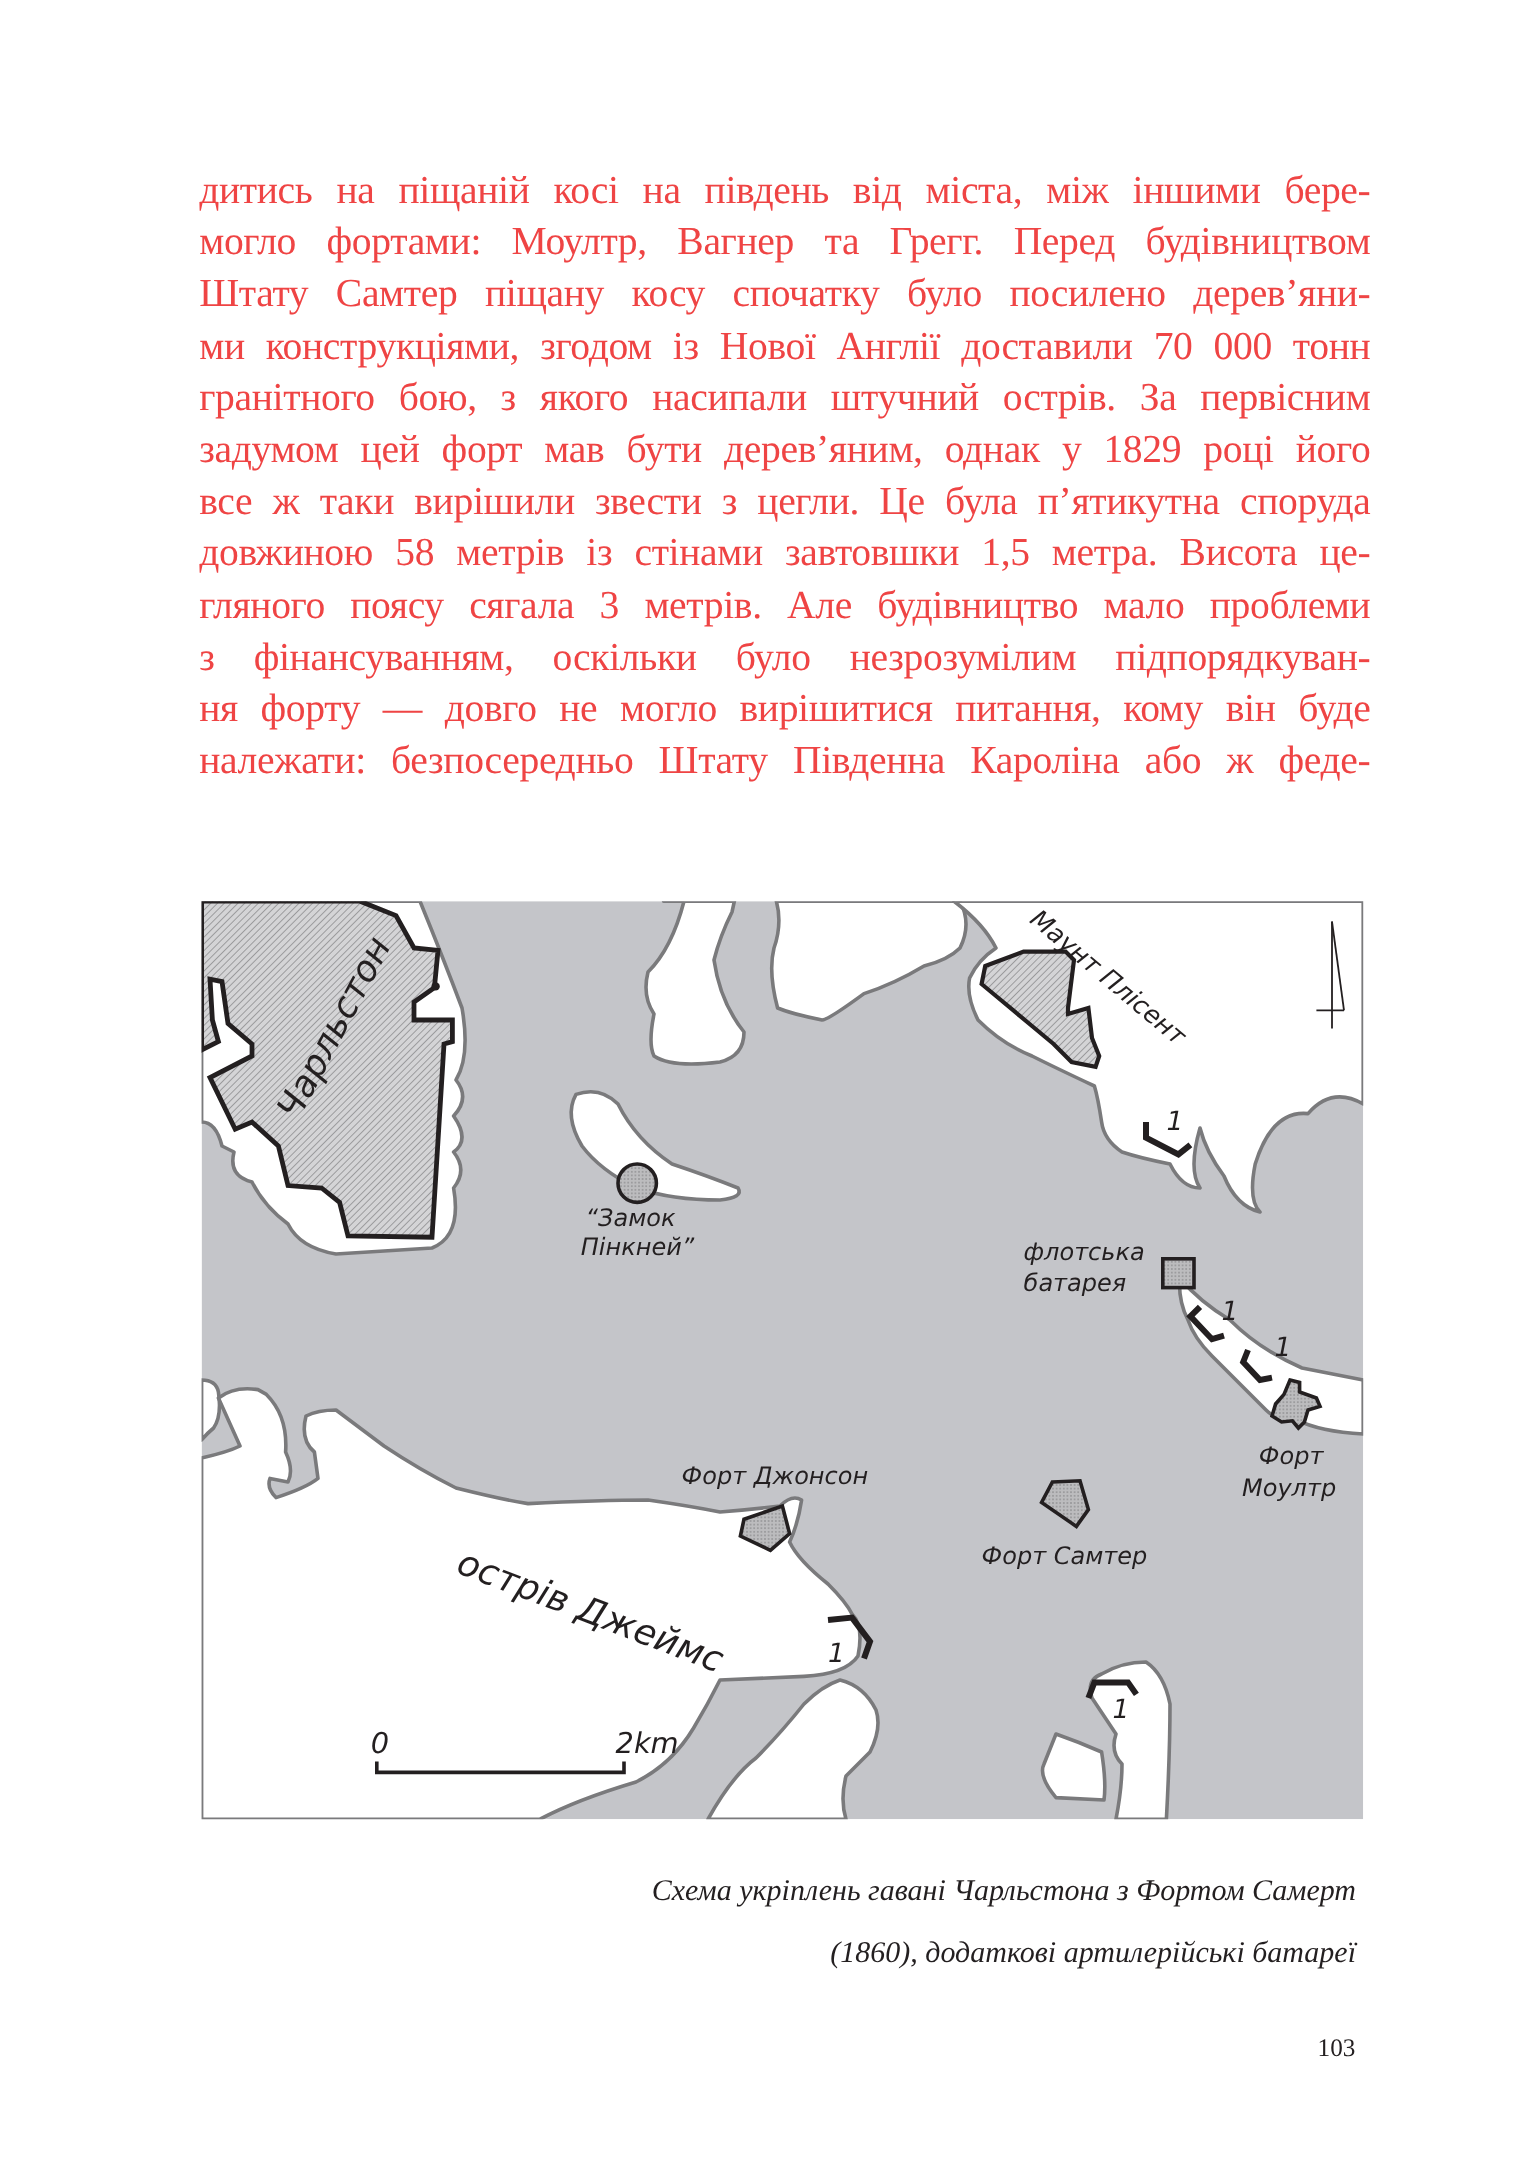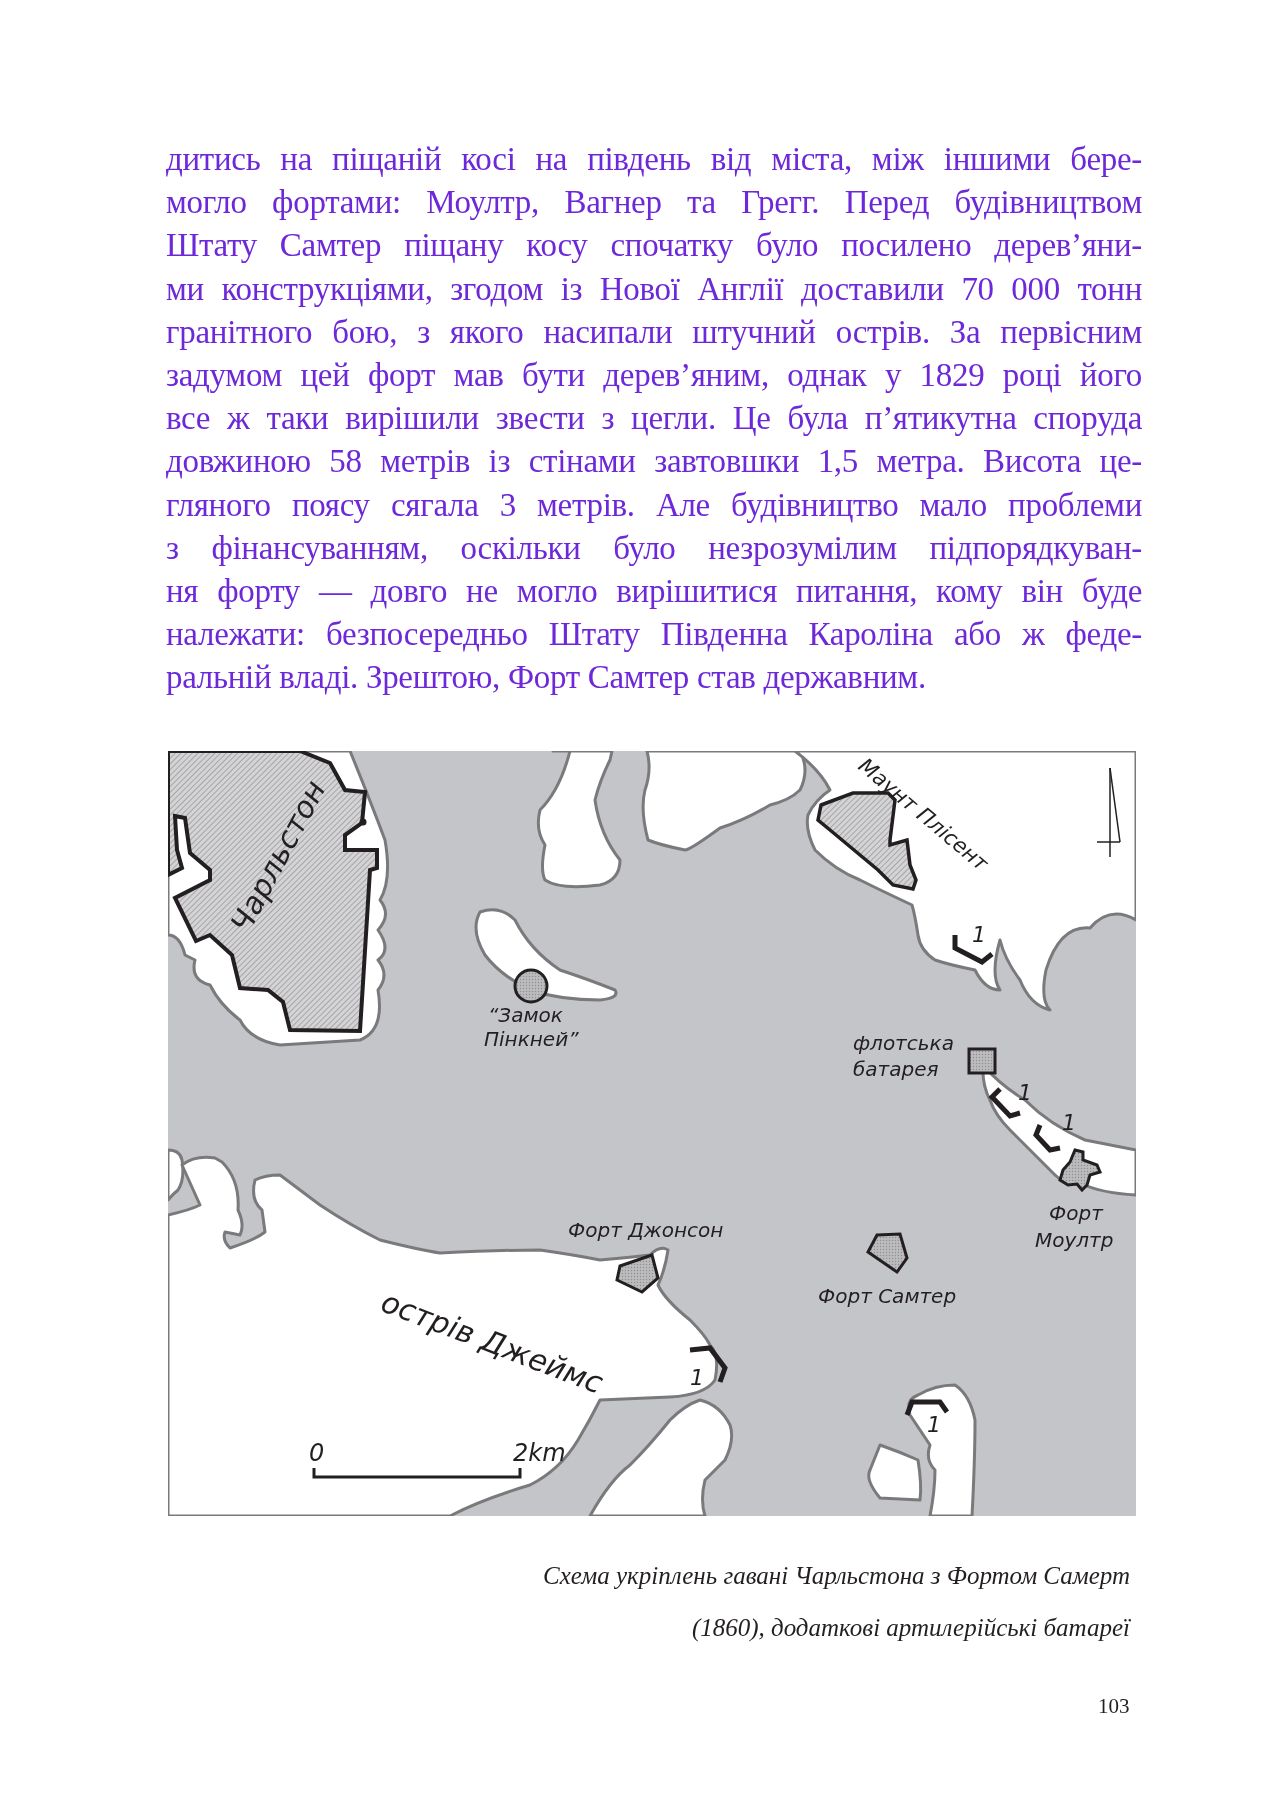--- a/index.html
+++ b/index.html
@@ -1,21 +1,21 @@
 <!DOCTYPE html>
 <html><head>
 <meta charset="utf-8">
 <style>
   html, body { margin: 0; padding: 0; background: #ffffff; }
   body { width: 1278px; height: 1800px; position: relative; overflow: hidden; }
   .page { position: absolute; left: 0; top: 0; width: 1278px; height: 1800px; background: #ffffff; }
   .body-text {
     position: absolute; left: 166px; top: 138px; width: 976px;
     font-family: "Liberation Serif", "DejaVu Serif", serif;
-    font-size: 33px; line-height: 43.2px; color: #6d28d9;
+    font-size: 33px; line-height: 43.2px; color: #ef4444;
     letter-spacing: -0.3px;
   }
   .body-text .line { display: block; white-space: nowrap; text-align: justify; text-align-last: justify; height: 43.2px; overflow: hidden; }
   .body-text .line.last { text-align-last: left; }
   .map { position: absolute; left: 168px; top: 751px; width: 968px; height: 765px; }
   .map svg { display: block; width: 968px; height: 765px; }
   .caption {
     position: absolute; left: 170px; top: 1550px; width: 960px; text-align: right;
     font-family: "Liberation Serif", "DejaVu Serif", serif; font-style: italic;
     font-size: 25px; line-height: 52px; color: #231f20;
@@ -38,21 +38,20 @@
     <span class="line">Штату Самтер піщану косу спочатку було посилено дерев’яни-</span>
     <span class="line">ми конструкціями, згодом із Нової Англії доставили 70 000 тонн</span>
     <span class="line">гранітного бою, з якого насипали штучний острів. За первісним</span>
     <span class="line">задумом цей форт мав бути дерев’яним, однак у 1829 році його</span>
     <span class="line">все ж таки вирішили звести з цегли. Це була п’ятикутна споруда</span>
     <span class="line">довжиною 58 метрів із стінами завтовшки 1,5 метра. Висота це-</span>
     <span class="line">гляного поясу сягала 3 метрів. Але будівництво мало проблеми</span>
     <span class="line">з фінансуванням, оскільки було незрозумілим підпорядкуван-</span>
     <span class="line">ня форту — довго не могло вирішитися питання, кому він буде</span>
     <span class="line">належати: безпосередньо Штату Південна Кароліна або ж феде-</span>
-    <span class="line last">ральній владі. Зрештою, Форт Самтер став державним.</span>
   </div>
 
   <div class="map">
     <svg viewBox="168 751 968 765" xmlns="http://www.w3.org/2000/svg">
       <defs>
         <pattern id="hatch" patternUnits="userSpaceOnUse" width="4" height="4" patternTransform="rotate(45)">
           <rect width="4" height="4" fill="#d4d4d6"></rect>
           <line x1="0" y1="0" x2="0" y2="4" stroke="#9a9a9c" stroke-width="1.6"></line>
         </pattern>
         <pattern id="dots" patternUnits="userSpaceOnUse" width="3" height="3">

